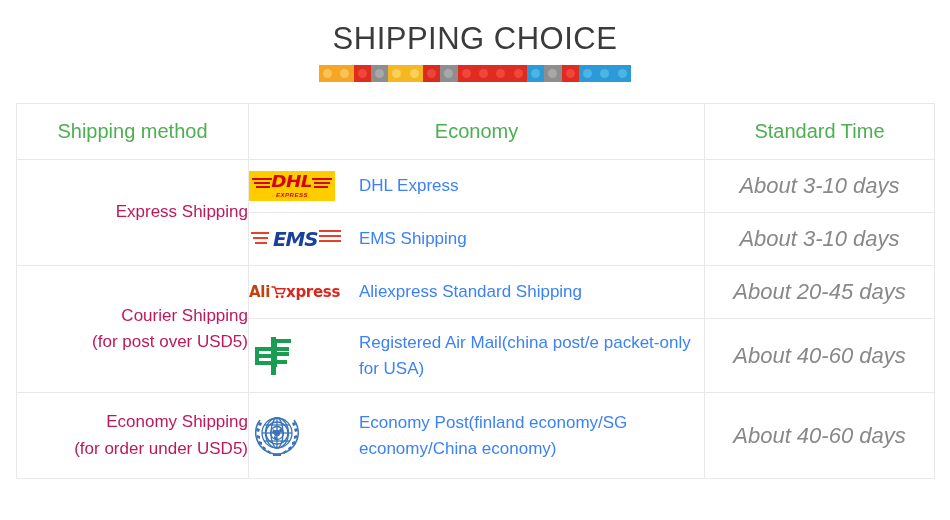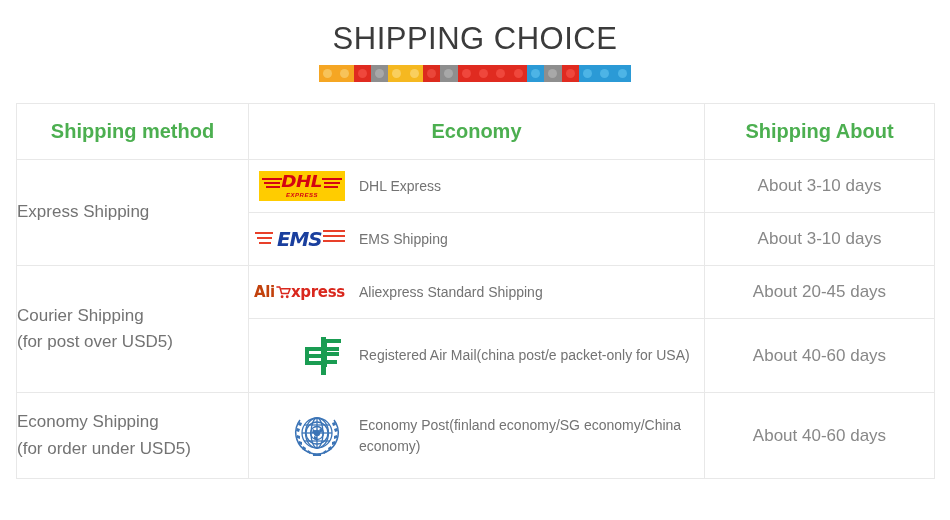--- a/index.html
+++ b/index.html
@@ -68,58 +68,59 @@
     border: 1px solid #e8e8e8;
     padding: 0;
     vertical-align: middle;
   }
   .col-method { width: 232px; }
   .col-courier { width: 456px; }
   .col-time { width: 230px; }
 
   thead th {
     height: 55px;
-    font-weight: 700;
+    font-weight: 400;
     font-size: 20px;
     color: #4caf50;
     text-align: center;
   }
 
   .method-cell {
-    text-align: left;
+    text-align: right;
     font-size: 17px;
-    color: #737373;
+    color: #be185d;
     line-height: 1.55;
     padding: 6px 8px;
   }
   .time-cell {
     text-align: center;
-    font-size: 17px;
+    font-size: 22px;
     color: #888888;
     padding: 6px 8px;
+    font-style: italic;
   }
   .courier-cell {
     padding: 6px 10px 6px 14px;
   }
   .courier-inner {
     display: flex;
     align-items: center;
     gap: 14px;
   }
   .logo-box {
     width: 96px;
     min-width: 96px;
     height: 44px;
     display: flex;
     align-items: center;
-    justify-content: flex-end;
+    justify-content: flex-start;
   }
   .courier-label {
-    font-size: 14px;
-    color: #737373;
+    font-size: 17px;
+    color: #3b82f6;
     line-height: 1.5;
   }
 
   tr.r-dhl td { height: 52px; }
   tr.r-ems td { height: 52px; }
   tr.r-ali td { height: 52px; }
   tr.r-air td { height: 73px; }
   tr.r-eco td { height: 85px; }
 
   
@@ -274,21 +275,21 @@
     <table class="ship">
       <colgroup>
         <col class="col-method">
         <col class="col-courier">
         <col class="col-time">
       </colgroup>
       <thead>
         <tr>
           <th>Shipping method</th>
           <th>Economy</th>
-          <th>Shipping About</th>
+          <th>Standard Time</th>
         </tr>
       </thead>
       <tbody>
 
         <tr class="r-dhl">
           <td class="method-cell" rowspan="2">
             <div>Express Shipping</div>
           </td>
           <td class="courier-cell">
             <div class="courier-inner">

